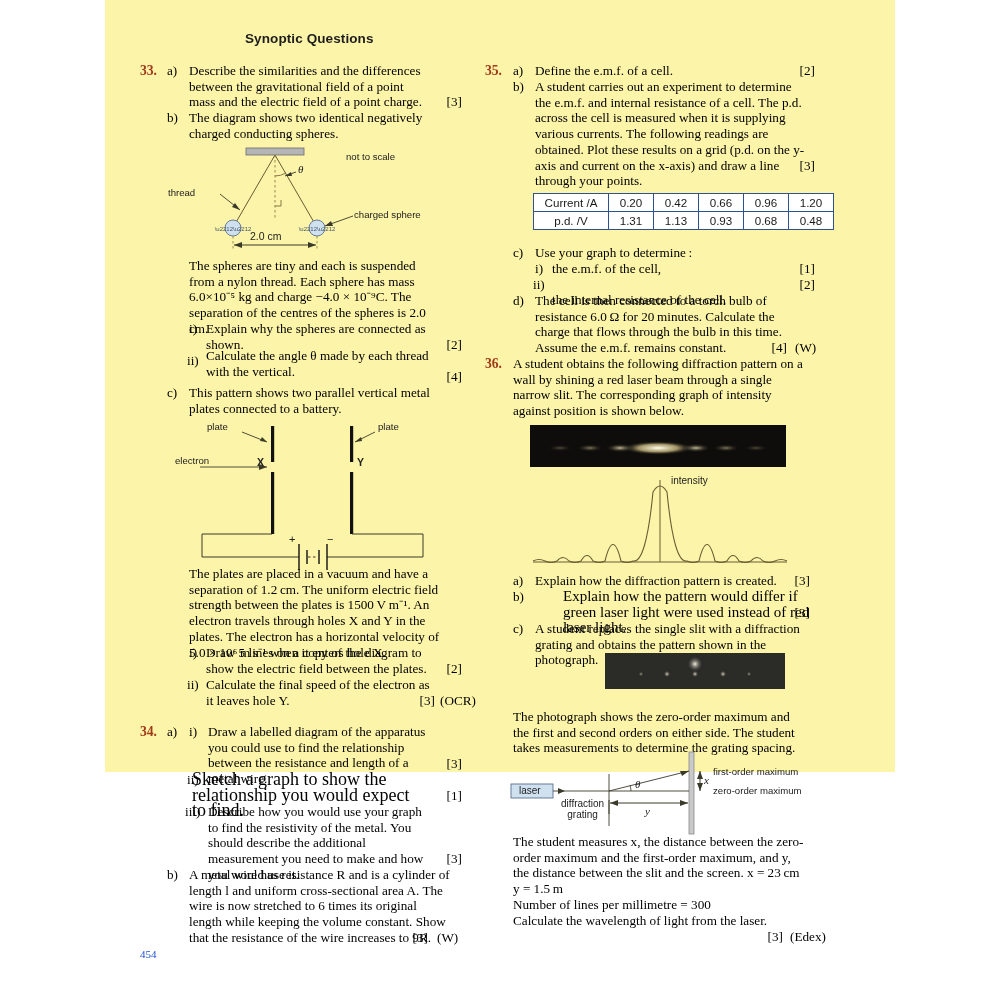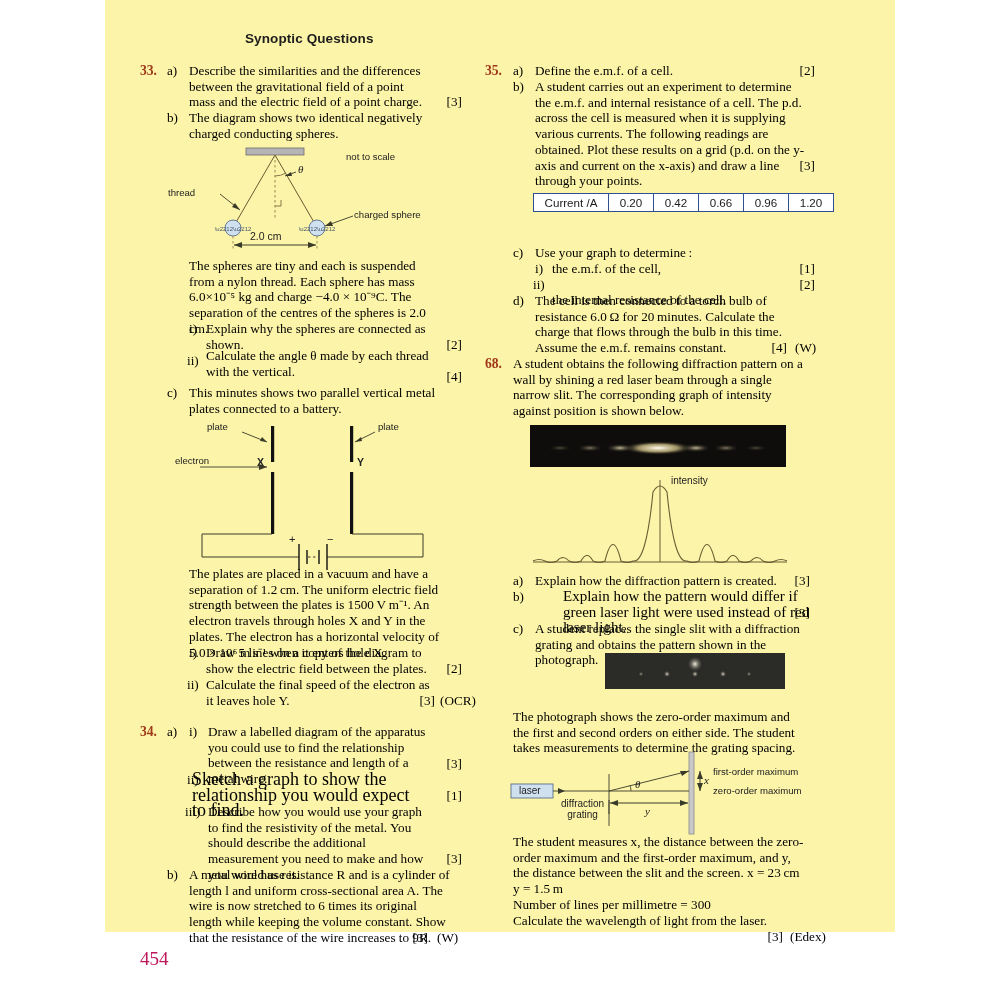--- a/index.html
+++ b/index.html
@@ -1,17 +1,17 @@
 <!DOCTYPE html>
 <html><head>
 <meta charset="utf-8">
 <style>
   html,body{margin:0;padding:0;background:#ffffff;}
   body{width:1000px;height:1000px;overflow:hidden;font-family:"Liberation Serif",serif;}
-  #page{position:absolute;left:105px;top:0;width:790px;height:932px;background:#fcf4a8;}
+  #page{position:absolute;left:105px;top:0;width:790px;height:772px;background:#fcf4a8;}
   .col{position:absolute;top:0;}
   #colL{left:35px;width:340px;}
   #colR{left:380px;width:365px;}
 
   h1.sec{font-family:"Liberation Sans",sans-serif;font-weight:bold;font-size:13.5px;color:#1d1d1d;
          margin:0;position:absolute;left:140px;top:31px;letter-spacing:.1px;}
   .qnum{position:absolute;font-weight:bold;color:#a0391b;font-size:13.6px;}
   .lbl{position:absolute;}
   .txt{position:absolute;}
   .mk{position:absolute;text-align:right;}
@@ -22,21 +22,21 @@
                 color:#1a1a1a;font-family:"Liberation Sans",sans-serif;}
   table.data td.h{width:74px;}
   table.data td.v{width:44px;}
 
   
   .dg{position:absolute;}
   .dlbl{position:absolute;font-family:"Liberation Sans",sans-serif;font-size:9.6px;color:#222;white-space:nowrap;}
   .dlbl.it{font-family:"Liberation Serif",serif;font-style:italic;font-size:11px;}
 
   .photo{position:absolute;background:#141210;}
-  .pageno{position:absolute;left:140px;top:948px;font-size:19px;color:#be185d;}
+  .pageno{position:absolute;left:140px;top:948px;font-size:11px;color:#1d4ed8;}
 
   svg{display:block;overflow:visible;}
 </style>
 </head>
 <body>
 
 <div id="page">
 
   <h1 class="sec">Synoptic Questions</h1>
 
@@ -86,21 +86,21 @@
 
     <div class="lbl" style="left:49px;top:321px;font-size:13.2px;">i)</div>
     <div class="txt" style="left:66px;top:321px;width:225px;font-size:13.2px;line-height:15.7px;">Explain why the spheres are connected as shown.</div>
     <div class="mk" style="left:292px;top:337px;width:30px;font-size:13.2px;">[2]</div>
 
     <div class="lbl" style="left:47px;top:353px;font-size:13.2px;">ii)</div>
     <div class="txt" style="left:66px;top:348px;width:228px;font-size:13.2px;line-height:15.7px;">Calculate the angle θ made by each thread with the vertical.</div>
     <div class="mk" style="left:292px;top:369px;width:30px;font-size:13.2px;">[4]</div>
 
     <div class="lbl" style="left:27px;top:385px;font-size:13.2px;">c)</div>
-    <div class="txt" style="left:49px;top:385px;width:252px;font-size:13.2px;line-height:15.7px;">This minutes shows two parallel vertical metal plates connected to a battery.</div>
+    <div class="txt" style="left:49px;top:385px;width:252px;font-size:13.2px;line-height:15.7px;">This pattern shows two parallel vertical metal plates connected to a battery.</div>
 
     <div class="dg" style="left:35px;top:420px;width:280px;height:140px;">
       <svg width="280" height="140" viewBox="0 0 280 140">
         <rect x="96" y="6" width="3.2" height="36" fill="#111"></rect>
         <rect x="96" y="52" width="3.2" height="62" fill="#111"></rect>
         <rect x="175" y="6" width="3.2" height="36" fill="#111"></rect>
         <rect x="175" y="52" width="3.2" height="62" fill="#111"></rect>
         <line x1="25" y1="47" x2="92" y2="47" stroke="#3a3a2a" stroke-width="0.9"></line>
         <polygon points="92,47 84,44 84,50" fill="#3a3a2a"></polygon>
         <line x1="97" y1="114" x2="27" y2="114" stroke="#3a3a2a" stroke-width="1"></line>
@@ -173,38 +173,46 @@
     <table class="data" style="left:48px;top:193px;">
       <tbody>
           <tr>
         <td class="h">Current  /A</td>
         <td class="v">0.20</td>
         <td class="v">0.42</td>
         <td class="v">0.66</td>
         <td class="v">0.96</td>
         <td class="v">1.20</td>
       </tr>
+      <tr>
+        <td class="h">p.d.  /V</td>
+        <td class="v">1.31</td>
+        <td class="v">1.13</td>
+        <td class="v">0.93</td>
+        <td class="v">0.68</td>
+        <td class="v">0.48</td>
+      </tr>
     </tbody>
       </table>
 
     <div class="lbl" style="left:28px;top:245px;font-size:13.2px;">c)</div>
     <div class="txt" style="left:50px;top:245px;width:250px;font-size:13.2px;">Use your graph to determine :</div>
     <div class="lbl" style="left:50px;top:261px;font-size:13.2px;">i)</div>
     <div class="txt" style="left:67px;top:261px;width:230px;font-size:13.2px;">the e.m.f. of the cell,</div>
     <div class="mk" style="left:300px;top:261px;width:30px;font-size:13.2px;">[1]</div>
     <div class="lbl" style="left:48px;top:277px;font-size:13.2px;">ii)</div>
     <div class="txt" style="left:67px;top:292px;width:230px;font-size:13.2px;">the internal resistance of the cell.</div>
     <div class="mk" style="left:300px;top:277px;width:30px;font-size:13.2px;">[2]</div>
 
     <div class="lbl" style="left:28px;top:293px;font-size:13.2px;">d)</div>
     <div class="txt" style="left:50px;top:293px;width:272px;font-size:13.2px;line-height:15.7px;">The cell is then connected to a torch bulb of resistance 6.0 Ω for 20 minutes.  Calculate the charge that flows through the bulb in this time.  Assume the e.m.f. remains constant.</div>
     <div class="mk" style="left:272px;top:340px;width:30px;font-size:13.2px;">[4]</div>
     <div class="lbl" style="left:310px;top:340px;font-size:13.2px;">(W)</div>
 
-    <div class="qnum" style="left:0px;top:356px;">68.</div>
+    <div class="qnum" style="left:0px;top:356px;">36.</div>
     <div class="txt" style="left:28px;top:356px;width:290px;font-size:13.2px;line-height:15.7px;">A student obtains the following diffraction pattern on a wall by shining a red laser beam through a single narrow slit.  The corresponding graph of intensity against position is shown below.</div>
 
     <div class="photo" style="left:45px;top:425px;width:256px;height:42px;overflow:hidden;">
       <svg width="256" height="42" viewBox="0 0 256 42">
         <defs>
           <radialGradient id="c0">
               <stop offset="0%" stop-color="#fffdf0" stop-opacity="1"></stop>
               <stop offset="55%" stop-color="#ffeaa0" stop-opacity=".6"></stop>
               <stop offset="100%" stop-color="#000" stop-opacity="0"></stop>
             </radialGradient>

